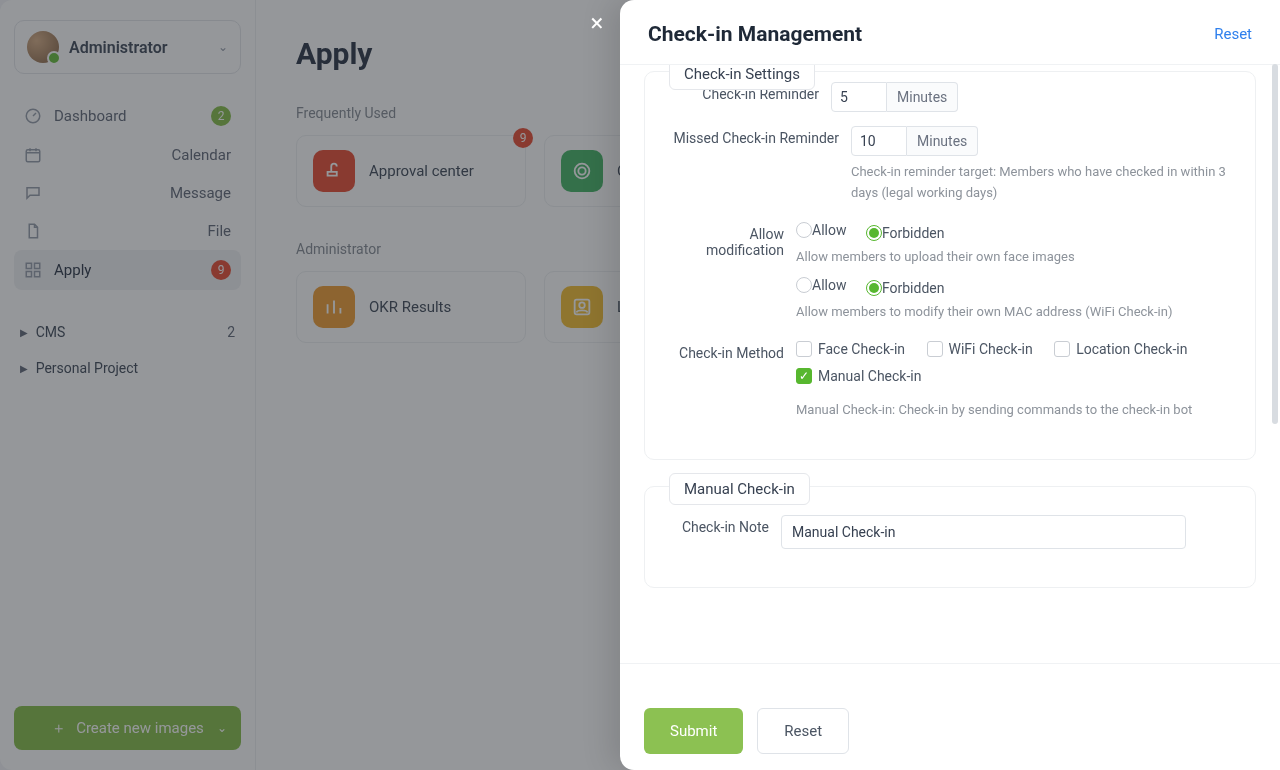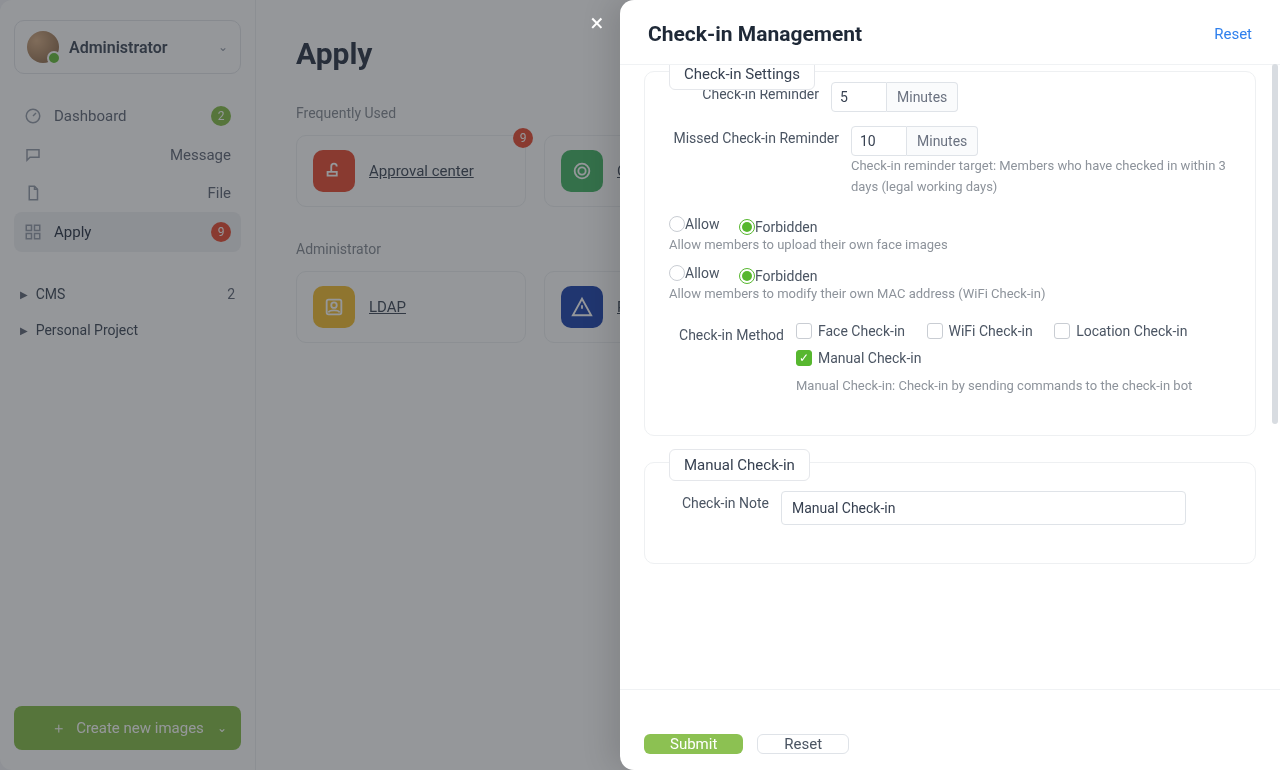--- a/index.html
+++ b/index.html
@@ -28,52 +28,52 @@
 
   .new-project { margin-top:auto; background:#8cc152; color:#fff; border:none; border-radius:8px; height:44px; display:flex; align-items:center; justify-content:center; gap:10px; font-size:15px; cursor:pointer; position:relative;}
   .new-project .chev{ position:absolute; right:14px; font-size:12px;}
 
   .main { flex:1; padding:30px 40px; overflow:hidden;}
   .page-title { font-size:30px; font-weight:700; color:#374151; margin:6px 0 34px;}
   .section-label { font-size:14px; color:#8d939b; margin-bottom:14px;}
   .card-grid { display:grid; grid-template-columns: repeat(3, 230px); gap:18px; margin-bottom:34px;}
   .app-card { display:flex; align-items:center; gap:14px; padding:14px 16px; border:1px solid #eef0f2; border-radius:10px; background:#fff; position:relative; cursor:pointer;}
   .app-card .ico { width:42px; height:42px; border-radius:10px; display:flex; align-items:center; justify-content:center; color:#fff;}
-  .app-card .ttl { font-size:15px; color:#4b5563; white-space:nowrap; overflow:hidden; text-overflow:ellipsis;text-decoration:underline;}
+  .app-card .ttl { font-size:15px; color:#4b5563; white-space:nowrap; overflow:hidden; text-overflow:ellipsis;}
   .app-card .dot{ position:absolute; top:-8px; right:-8px; width:20px; height:20px; border-radius:50%; background:#e9573f; color:#fff; font-size:12px; display:flex; align-items:center; justify-content:center;}
   .ic-red{background:#e9573f;} .ic-green{background:#4fb96e;} .ic-blue{background:#3e6fd8;}
   .ic-orange{background:#f0a33e;} .ic-yellow{background:#f4c23c;} .ic-navy{background:#2b4fb3;} .ic-rose{background:#e15858;}
 
   .overlay { position:absolute; inset:0; background:rgba(20,24,31,0.45); }
   .drawer { position:absolute; top:0; right:0; width:660px; height:100%; background:#fff; border-top-left-radius:14px; border-bottom-left-radius:14px; box-shadow:-10px 0 30px rgba(0,0,0,0.12); display:flex; flex-direction:column;}
   .close-x { position:absolute; top:10px; left:-36px; width:26px; height:26px; color:#fff; font-size:24px; line-height:1; cursor:pointer; display:flex; align-items:center; justify-content:center;}
   .drawer-header { padding:22px 28px 18px; display:flex; align-items:center; border-bottom:1px solid #f0f2f4;}
   .drawer-title { font-size:21px; font-weight:700; color:#1f2937;}
   .back-link { margin-left:auto; color:#2f80ed; font-size:15px; cursor:pointer;}
   .drawer-body { flex:1; overflow:auto; padding:0 0 20px 0;}
   .panel { border:1px solid #eef0f2; border-radius:10px; margin:0 24px 26px; padding:22px 24px 24px; position:relative;}
   .panel-tab { position:absolute; top:-14px; left:24px; background:#fff; border:1px solid #e5e7eb; border-radius:6px; padding:6px 14px; font-size:15px; color:#374151;}
   .frow { display:flex; align-items:flex-start; gap:12px; margin-bottom:14px;}
   .flabel { width:130px; text-align:right; font-size:14px; color:#4b5563; padding-top:4px;}
   .flabel.wide { width:150px;}
   .fcontent { flex:1; font-size:14px; color:#4b5563;}
   .num-input{ display:inline-flex; align-items:stretch;}
   .num-input input{ width:56px; height:30px; border:1px solid #dfe3e8; border-radius:4px 0 0 4px; padding:0 8px; font-size:14px; color:#374151; outline:none;}
   .num-input .suffix{ height:30px; display:inline-flex; align-items:center; padding:0 10px; border:1px solid #dfe3e8; border-left:none; border-radius:0 4px 4px 0; background:#fafbfc; color:#6b7280; font-size:14px;}
-  .help { color:#8d939b; font-size:13px; line-height:1.6; }
+  .help { color:#8d939b; font-size:13px; line-height:1.6; margin-top:6px;}
   .radio { display:inline-flex; align-items:center; margin-right:16px; cursor:pointer;}
   .radio .r{ width:16px; height:16px; border-radius:50%; border:1px solid #c9cdd3; display:inline-flex; align-items:center; justify-content:center;}
   .radio.checked .r{ border-color:#57b72f;}
   .radio.checked .r::after{ content:""; width:10px; height:10px; border-radius:50%; background:#57b72f;}
   .chk { display:inline-flex; align-items:center; gap:6px; margin-right:18px; margin-bottom:10px; cursor:pointer;}
   .chk .c{ width:16px; height:16px; border:1px solid #c9cdd3; border-radius:3px; display:inline-flex; align-items:center; justify-content:center; background:#fff; font-size:12px; color:#fff;}
   .chk.on .c{ background:#57b72f; border-color:#57b72f;}
   .text-input{ width:405px; height:34px; border:1px solid #dfe3e8; border-radius:4px; padding:0 10px; font-size:14px; color:#374151; outline:none;}
   .drawer-footer { border-top:1px solid #f0f2f4; padding:16px 24px; display:flex; gap:14px;}
-  .btn{ height:20px; padding:0 26px; border-radius:6px; font-size:15px; cursor:pointer;margin-top:28px;}
+  .btn{ height:46px; padding:0 26px; border-radius:6px; font-size:15px; cursor:pointer;margin-top:28px;}
   .btn.primary{ background:#8cc152; color:#fff; border:none;}
   .btn.ghost{ background:#fff; color:#4b5563; border:1px solid #dfe3e8;}
   .scrollbar-fake{ position:absolute; top:64px; right:2px; width:6px; height:360px; background:#d8dce1; border-radius:3px;}
   svg{display:block;}
 </style>
 </head>
 <body>
 
 <div class="app">
   <aside class="sidebar">
@@ -90,20 +90,29 @@
               <circle cx="12" cy="12" r="9"></circle>
               <path d="M12 12l4-4"></path>
             </svg>
           </span>
         <span>Dashboard</span>
         <span class="badge green">2</span>
       </li>
       <li>
         <span class="icn">
             <svg width="18" height="18" viewBox="0 0 24 24" fill="none" stroke="currentColor" stroke-width="2">
+              <rect x="3" y="5" width="18" height="16" rx="2"></rect>
+              <path d="M3 9h18M8 3v4M16 3v4"></path>
+            </svg>
+          </span>
+        <span>Calendar</span>
+      </li>
+      <li>
+        <span class="icn">
+            <svg width="18" height="18" viewBox="0 0 24 24" fill="none" stroke="currentColor" stroke-width="2">
               <path d="M4 5h16v10H8l-4 4z"></path>
             </svg>
           </span>
         <span>Message</span>
       </li>
       <li>
         <span class="icn">
             <svg width="18" height="18" viewBox="0 0 24 24" fill="none" stroke="currentColor" stroke-width="2">
               <path d="M7 3h7l4 4v14H7z"></path>
               <path d="M14 3v4h4"></path>
@@ -174,20 +183,28 @@
               <circle cx="12" cy="10" r="2"></circle>
             </svg>
           </span>
         <span class="ttl">Check-in</span>
       </div>
     </div>
 
     <div class="section-label">Administrator</div>
     <div class="card-grid">
       <div class="app-card">
+        <span class="ico ic-orange">
+            <svg width="22" height="22" viewBox="0 0 24 24" fill="none" stroke="#fff" stroke-width="2">
+              <path d="M5 19V9M12 19V5M19 19v-6"></path>
+            </svg>
+          </span>
+        <span class="ttl">OKR Results</span>
+      </div>
+      <div class="app-card">
         <span class="ico ic-yellow">
             <svg width="22" height="22" viewBox="0 0 24 24" fill="none" stroke="#fff" stroke-width="2">
               <rect x="4" y="4" width="16" height="16" rx="2"></rect>
               <circle cx="12" cy="10" r="3"></circle>
               <path d="M6 18c1-3 11-3 12 0"></path>
             </svg>
           </span>
         <span class="ttl">LDAP</span>
       </div>
       <div class="app-card">
@@ -232,20 +249,21 @@
         <div class="fcontent">
           <span class="num-input">
             <input value="10" style="">
             <span class="suffix">Minutes</span>
           </span>
           <div class="help">Check-in reminder target: Members who have checked in within 3 days (legal working days)</div>
         </div>
       </div>
 
       <div class="frow" style="margin-top:18px;">
+        <div class="flabel" style="width:115px">Allow modification</div>
         <div class="fcontent">
           <span class="radio">
               <span class="r"></span>
               <span>Allow</span>
             </span>
           <span class="radio checked">
               <span class="r"></span>
               <span>Forbidden</span>
             </span>
           <div class="help">Allow members to upload their own face images</div>

